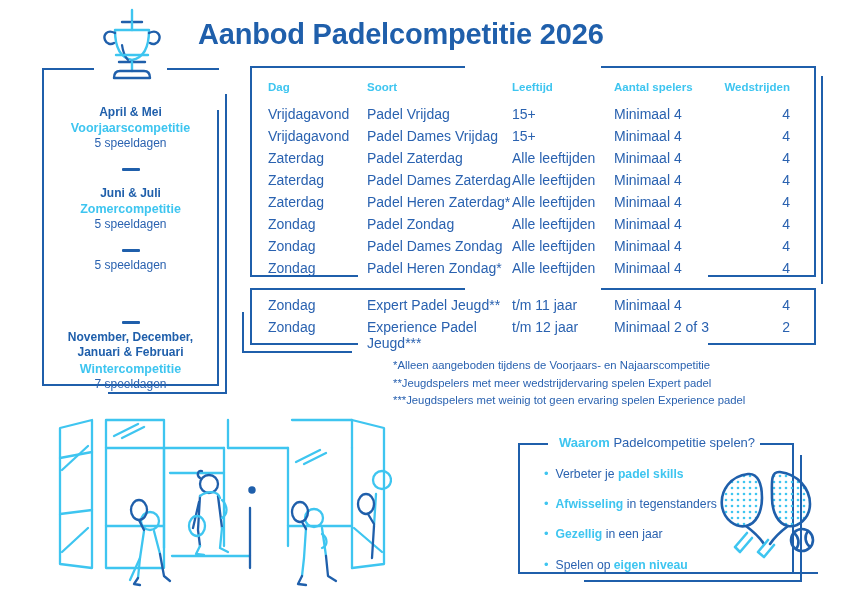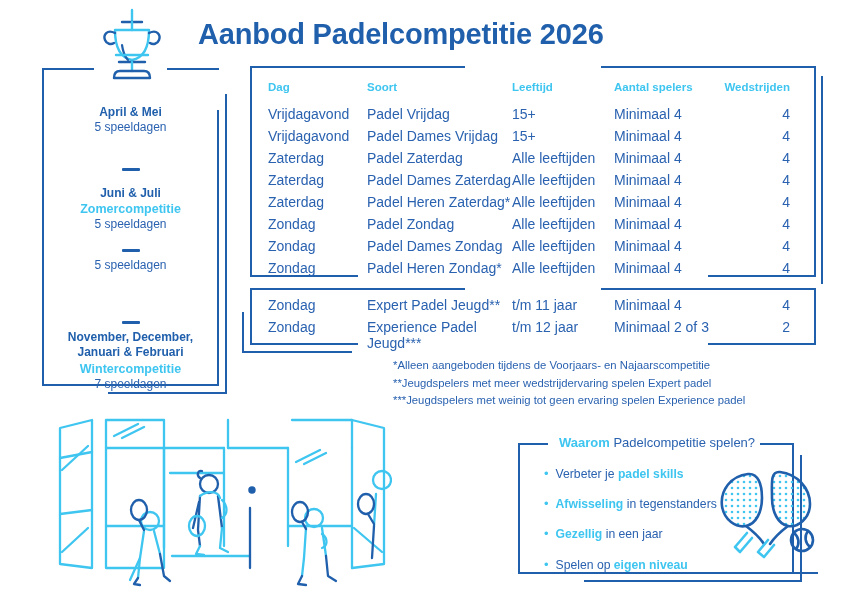--- a/index.html
+++ b/index.html
@@ -110,20 +110,21 @@
     <div class="shadow-line-r"></div>
     <div class="shadow-line-b"></div>
     <div class="brd b-left"></div>
     <div class="brd b-right"></div>
     <div class="brd b-bottom"></div>
     <div class="brd b-top-l"></div>
     <div class="brd b-top-r"></div>
 
     <div class="season" style="top:37px;">
       <div class="months">April &amp; Mei</div>
+      <div class="name">Voorjaarscompetitie</div>
       <div class="days">5 speeldagen</div>
     </div>
     <div class="divider" style="top:100px;"></div>
 
     <div class="season" style="top:118px;">
       <div class="months">Juni &amp; Juli</div>
       <div class="name">Zomercompetitie</div>
       <div class="days">5 speeldagen</div>
     </div>
     <div class="divider" style="top:181px;"></div>

